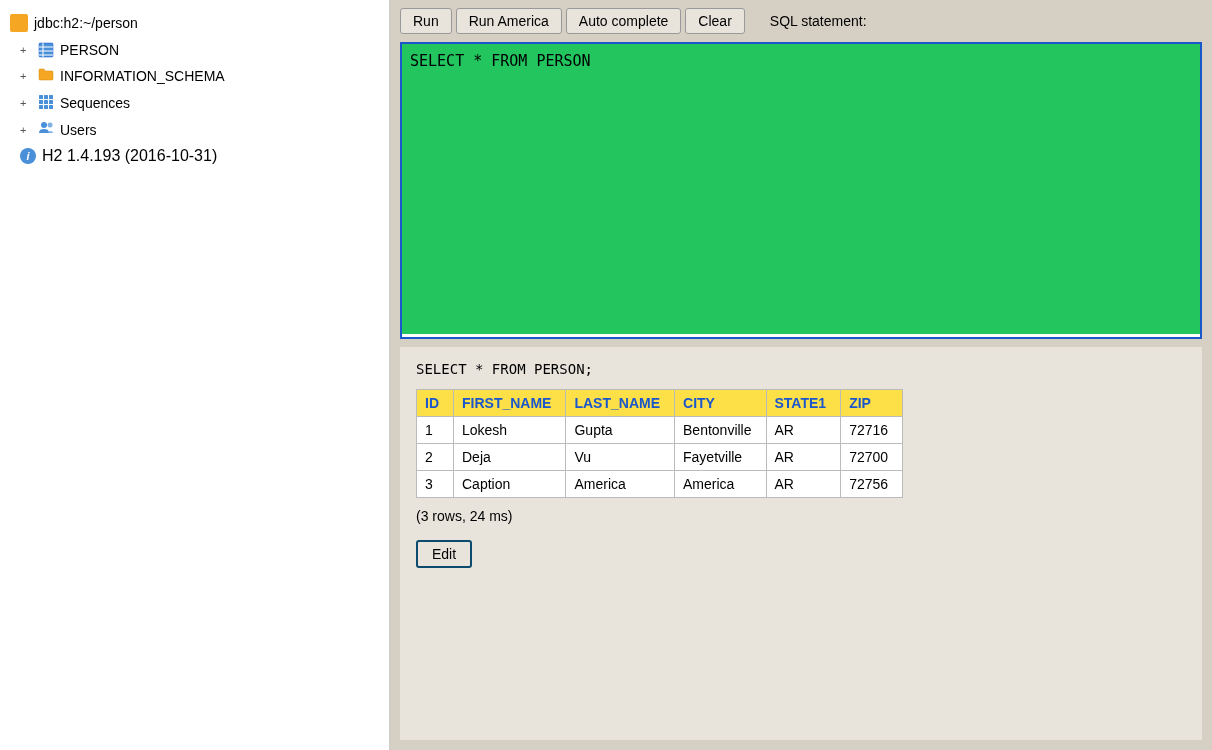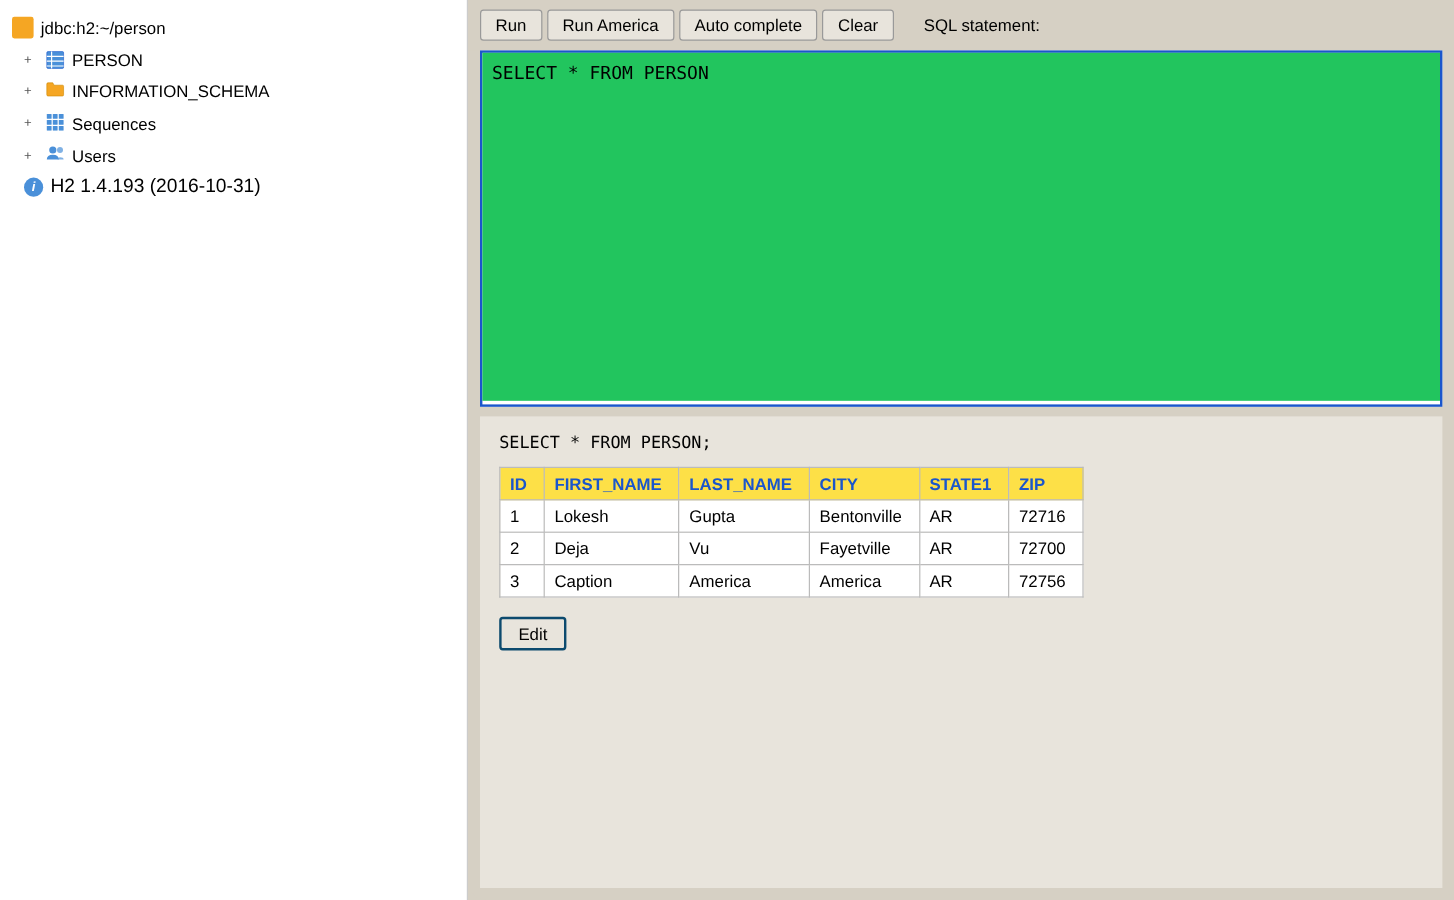--- a/index.html
+++ b/index.html
@@ -324,16 +324,17 @@
             <td>3</td>
             <td>Caption</td>
             <td>America</td>
             <td>America</td>
             <td>AR</td>
             <td>72756</td>
           </tr>
         </tbody>
     </table>
 
+    <div class="rows-info">(3 rows, 24 ms)</div>
 
     <button class="edit-btn">Edit</button>
   </div>
 </div>
 
 </body></html>

